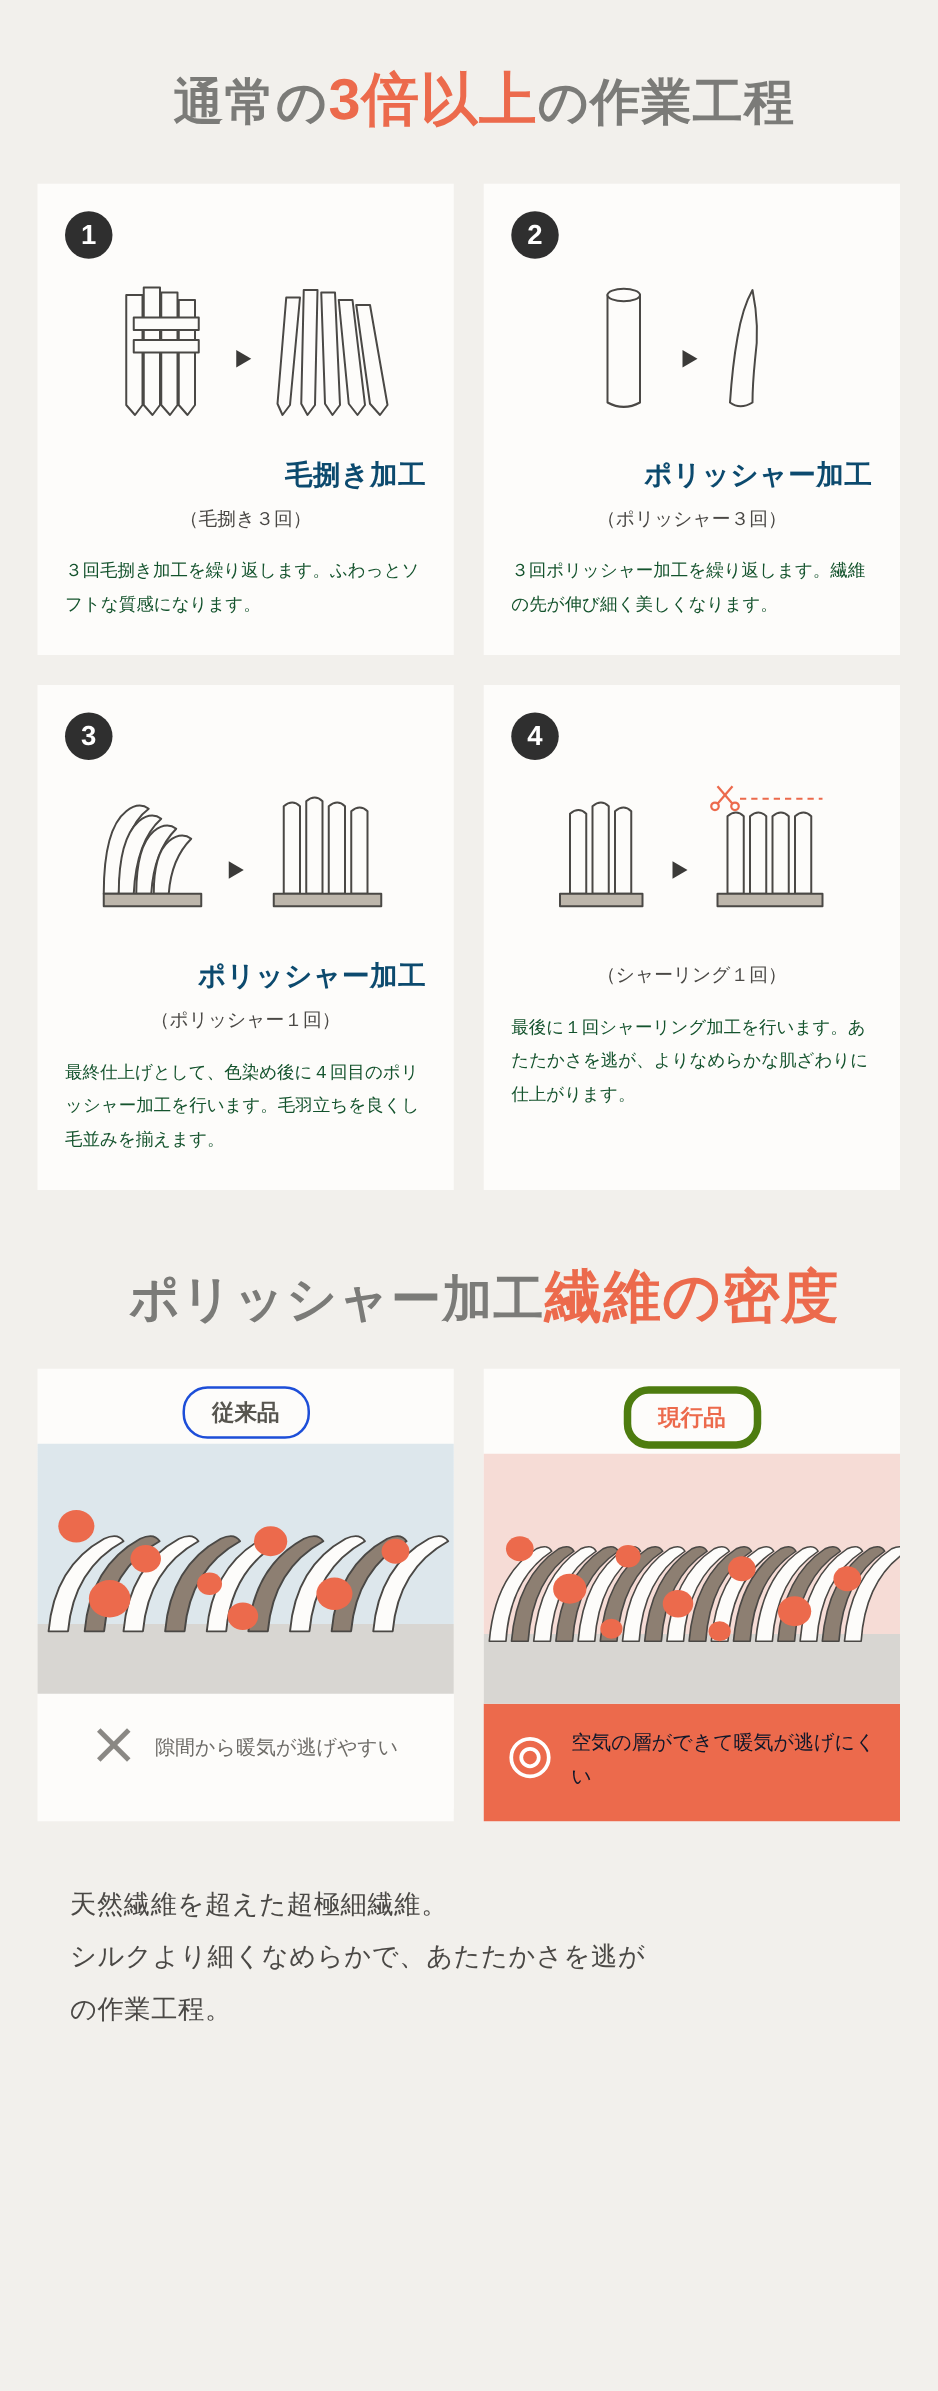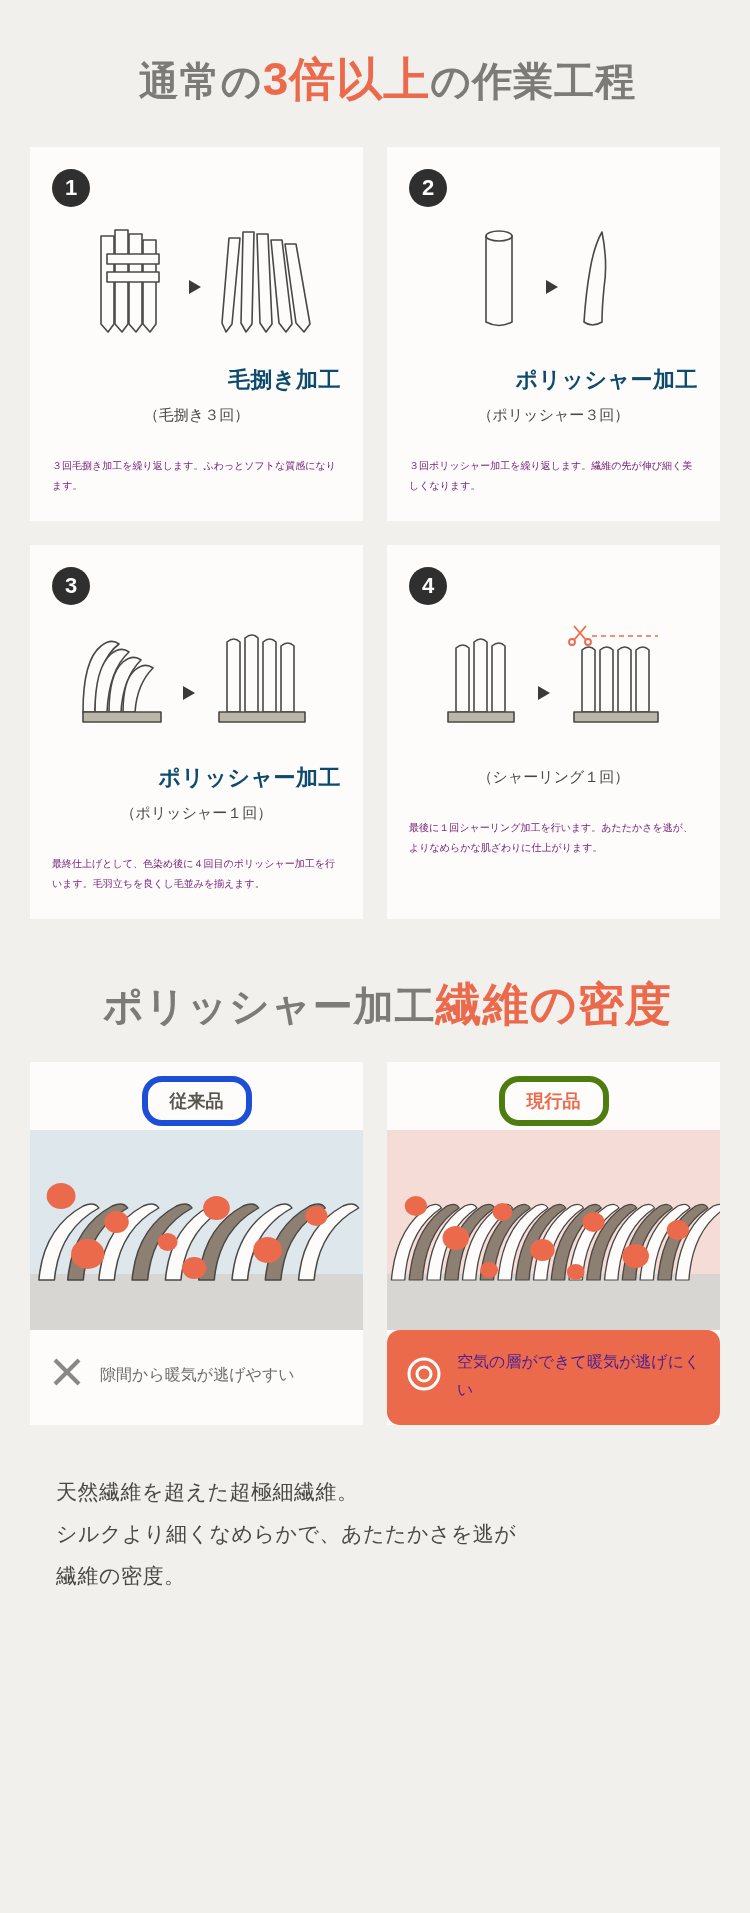--- a/index.html
+++ b/index.html
@@ -67,24 +67,24 @@
     margin-top: 6px;
     letter-spacing: 0.5px;
   }
   .step-sub {
     text-align: center;
     font-size: 15px;
     color: #4a4845;
     margin-top: 11px;
   }
   .step-desc {
-    font-size: 10px;
-    color: #701a75;
+    font-size: 14px;
+    color: #14532d;
     line-height: 1.95;
-    margin-top: 31px;
+    margin-top: 18px;
     text-align: left;
   }
 
   
   .compare {
     display: grid;
     grid-template-columns: 1fr 1fr;
     gap: 24px;
     padding: 30px 30px 0 30px;
   }
@@ -93,32 +93,32 @@
     display: flex; justify-content: center;
     padding: 14px 0 4px 0;
   }
   .chip {
     border-radius: 20px;
     padding: 7px 22px;
     font-size: 18px;
     font-weight: bold;
     background: #fdfcfa;
   }
-  .chip.old { border: 6px solid #1d4ed8; color: #57554f; }
+  .chip.old { border: 2px solid #1d4ed8; color: #57554f; }
   .chip.new { border: 6px solid #4d7c0f; color: #ec6a4c; }
   .fiber-box { height: 200px; position: relative; overflow: hidden; }
   .fiber-box.old { background: linear-gradient(#dde7ec 0%, #dde7ec 72%, #d8d6d2 72%, #d8d6d2 100%); }
   .fiber-box.new { background: linear-gradient(#f6dcd6 0%, #f6dcd6 72%, #d8d6d2 72%, #d8d6d2 100%); }
   .note {
     display: flex; align-items: center; gap: 14px;
     padding: 18px 18px 22px 18px;
     min-height: 92px;
   }
-  .note.old { background: #fdfcfa; color: #6e6c68; }
-  .note.new { background: #ec6a4c; color: #4c1d95; border-radius: 13px; }
+  .note.old { background: #fdfcfa; color: #6e6c68; margin-left: 24px; }
+  .note.new { background: #ec6a4c; color: #0f172a; }
   .note-text { font-size: 16px; line-height: 1.7; }
 
   
   .footer-copy {
     padding: 46px 56px 60px 56px;
     font-size: 21px;
     line-height: 2.0;
     color: #4a4845;
     letter-spacing: 0.5px;
   }
@@ -334,16 +334,16 @@
           </svg>
         </span>
         <span class="note-text">空気の層ができて暖気が逃げにくい</span>
       </div>
     </div>
   </div>
 
   <div class="footer-copy">
     <div>天然繊維を超えた超極細繊維。</div>
     <div>シルクより細くなめらかで、あたたかさを逃が</div>
-    <div>繊維の密度。</div>
+    <div>の作業工程。</div>
   </div>
 
 </div>
 
 </body></html>

